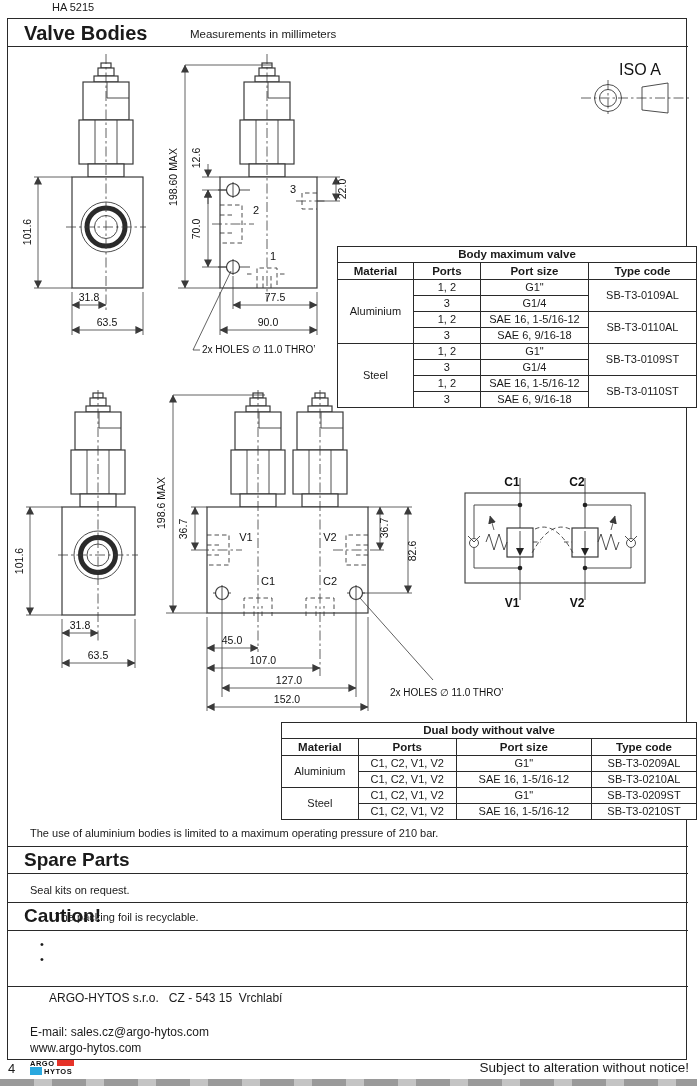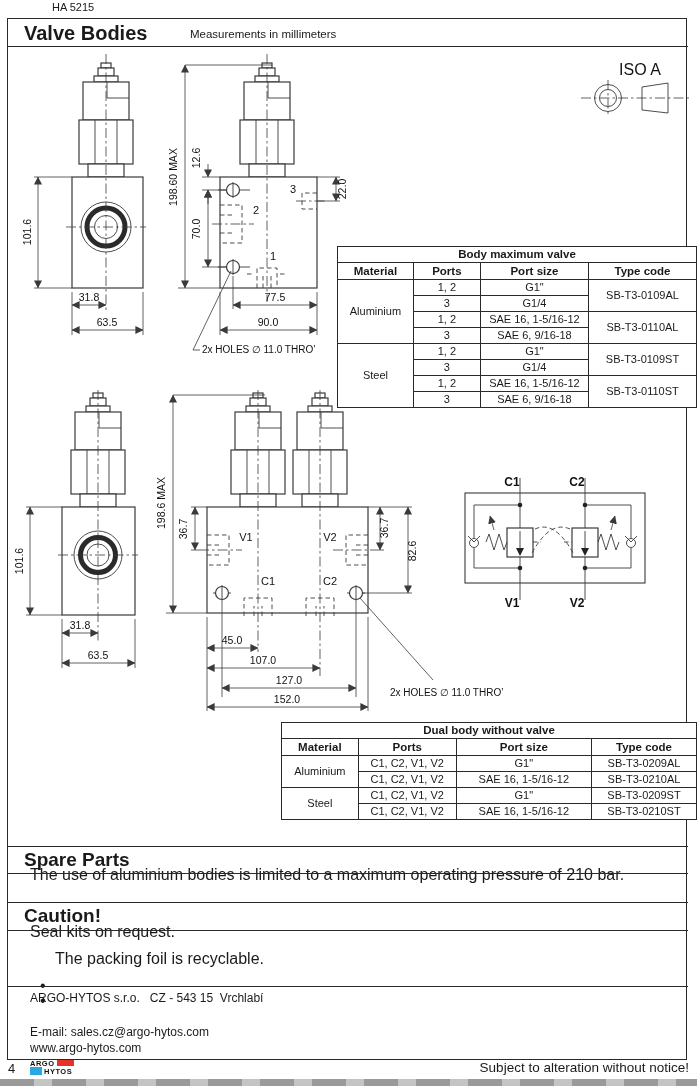--- a/index.html
+++ b/index.html
@@ -5,22 +5,22 @@
   html,body{margin:0;padding:0;background:#e8e8e8;}
   .page{position:relative;width:697px;height:1086px;background:#fff;overflow:hidden;
         font-family:"Liberation Sans",sans-serif;color:#1a1a1a;}
   .abs{position:absolute;}
   .box{left:7px;top:18px;width:678px;height:1040px;border:1.5px solid #2a2a2a;}
   .hr{left:7px;width:681px;border-top:1.5px solid #2a2a2a;height:0;}
   .doc-code{left:8px;top:1px;font-size:11px;padding-left:44px;}
   .main-title{left:24px;top:22px;font-size:20px;font-weight:bold;}
   .units-note{left:190px;top:28px;font-size:11.5px;text-align:center;}
   .sec-title{left:24px;font-size:19px;font-weight:bold;}
-  .body-text{font-size:16px;margin-top:39px;}
-  .pre{white-space:pre-wrap;}
+  .body-text{font-size:11px;}
+  .pre{white-space:pre-wrap;margin-left:19px;}
   table{border-collapse:collapse;font-size:11px;background:#fff;}
   table,td,th{border:1px solid #2a2a2a;}
   table{border-width:1.5px;}
   th{font-size:11.5px;}
   td,th{text-align:center;padding:0 3px;height:15px;line-height:13px;}
   tr.hdr th{height:16px;}
   .grp{border-top-width:1.5px;}
   .contact-line{left:30px;font-size:12px;}
   .footer-num{left:8px;top:1061px;font-size:13px;}
   .footer-note{right:8px;top:1060px;font-size:13.5px;}

